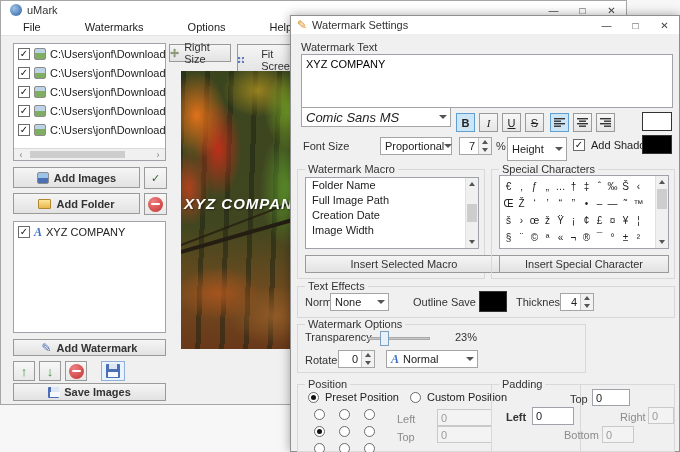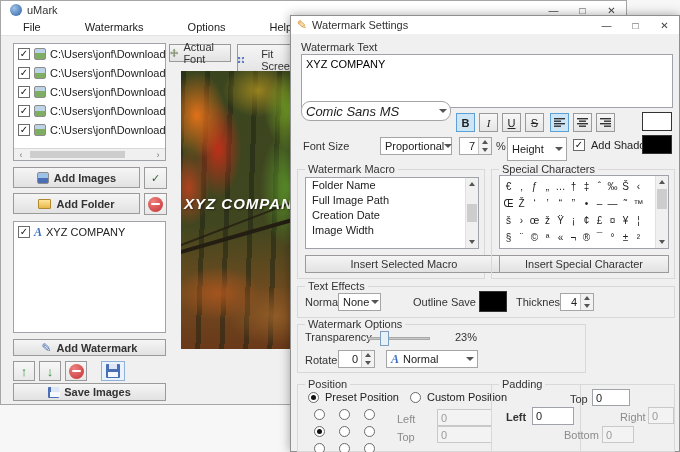--- a/index.html
+++ b/index.html
@@ -149,21 +149,21 @@
         <span class="hs-arrow">‹</span>
         <div class="thumb"></div>
         <span class="hs-arrow right">›</span>
       </div>
     </div>
 
     <div class="btn" style="left:168px;top:43px;width:62px;height:18px;font-weight:normal;">
       <svg width="10" height="10" viewBox="0 0 10 10">
           <path d="M5 0 L7 2 H6 V4 H8 V3 L10 5 L8 7 V6 H6 V8 H7 L5 10 L3 8 H4 V6 H2 V7 L0 5 L2 3 V4 H4 V2 H3 Z" fill="#8a9a7a"></path>
         </svg>
-      <span>Actual Font</span>
+      <span>Right Size</span>
     </div>
     <div class="btn" style="left:236px;top:43px;width:60px;height:32px;font-weight:normal;gap:17px;">
       <svg width="10" height="10" viewBox="0 0 10 10">
           <path d="M0 0 H4 L2.5 1.5 L4 3 L3 4 L1.5 2.5 L0 4 Z M10 0 V4 L8.5 2.5 L7 4 L6 3 L7.5 1.5 L6 0 Z M0 10 V6 L1.5 7.5 L3 6 L4 7 L2.5 8.5 L4 10 Z M10 10 H6 L7.5 8.5 L6 7 L7 6 L8.5 7.5 L10 6 Z" fill="#4a6fb5"></path>
         </svg>
       <span>Fit Screen</span>
     </div>
 
     <div id="preview">
       <div class="branch"></div>
@@ -229,21 +229,21 @@
       <div class="caption-btns">
         <div class="cap-btn">—</div>
         <div class="cap-btn">□</div>
         <div class="cap-btn">✕</div>
       </div>
     </div>
 
     <span class="label" style="left:10px;top:25px;">Watermark Text</span>
     <textarea id="wm-textarea" style="">XYZ COMPANY</textarea>
 
-    <div class="combo" style="left:10px;top:85px;width:150px;height:20px;border-radius:9px;">
+    <div class="combo" style="left:10px;top:91px;width:150px;height:20px;">
       <span style="font-style:italic;font-size:13px;">Comic Sans MS</span>
       <span class="arrow">
           <span class="tri-down"></span>
         </span>
     </div>
     <div class="toggle sel" style="left:165px;">
         <b style="top:0;">B</b>
       </div>
     <div class="toggle" style="left:188px;">
         <i style="font-family:'Liberation Serif',serif;">I</i>
@@ -402,21 +402,21 @@
         </div>
       </div>
       <div class="btn" style="left:7px;top:85px;width:170px;height:18px;font-weight:normal;">
         <span>Insert Special Character</span>
       </div>
     </div>
 
     <div class="gbox" style="left:6px;top:270px;width:378px;height:32px;">
       <span class="glabel">Text Effects</span>
       <span class="label" style="left:7px;top:9px;">Normal</span>
-      <div class="combo" style="left:40px;top:6px;width:43px;height:18px;">
+      <div class="combo" style="left:32px;top:6px;width:59px;height:18px;">
         <span>None</span>
         <span class="arrow">
             <span class="tri-down"></span>
           </span>
       </div>
       <span class="label" style="left:115px;top:9px;">Outline Save</span>
       <div class="swatch" style="left: 181px; top: 4px; width: 28px; height: 21px; background: rgb(0, 0, 0);"></div>
       <span class="label" style="left:218px;top:9px;">Thickness</span>
       <div class="spin" style="left:262px;top:6px;width:34px;height:18px;">
         <span class="val">4</span>

